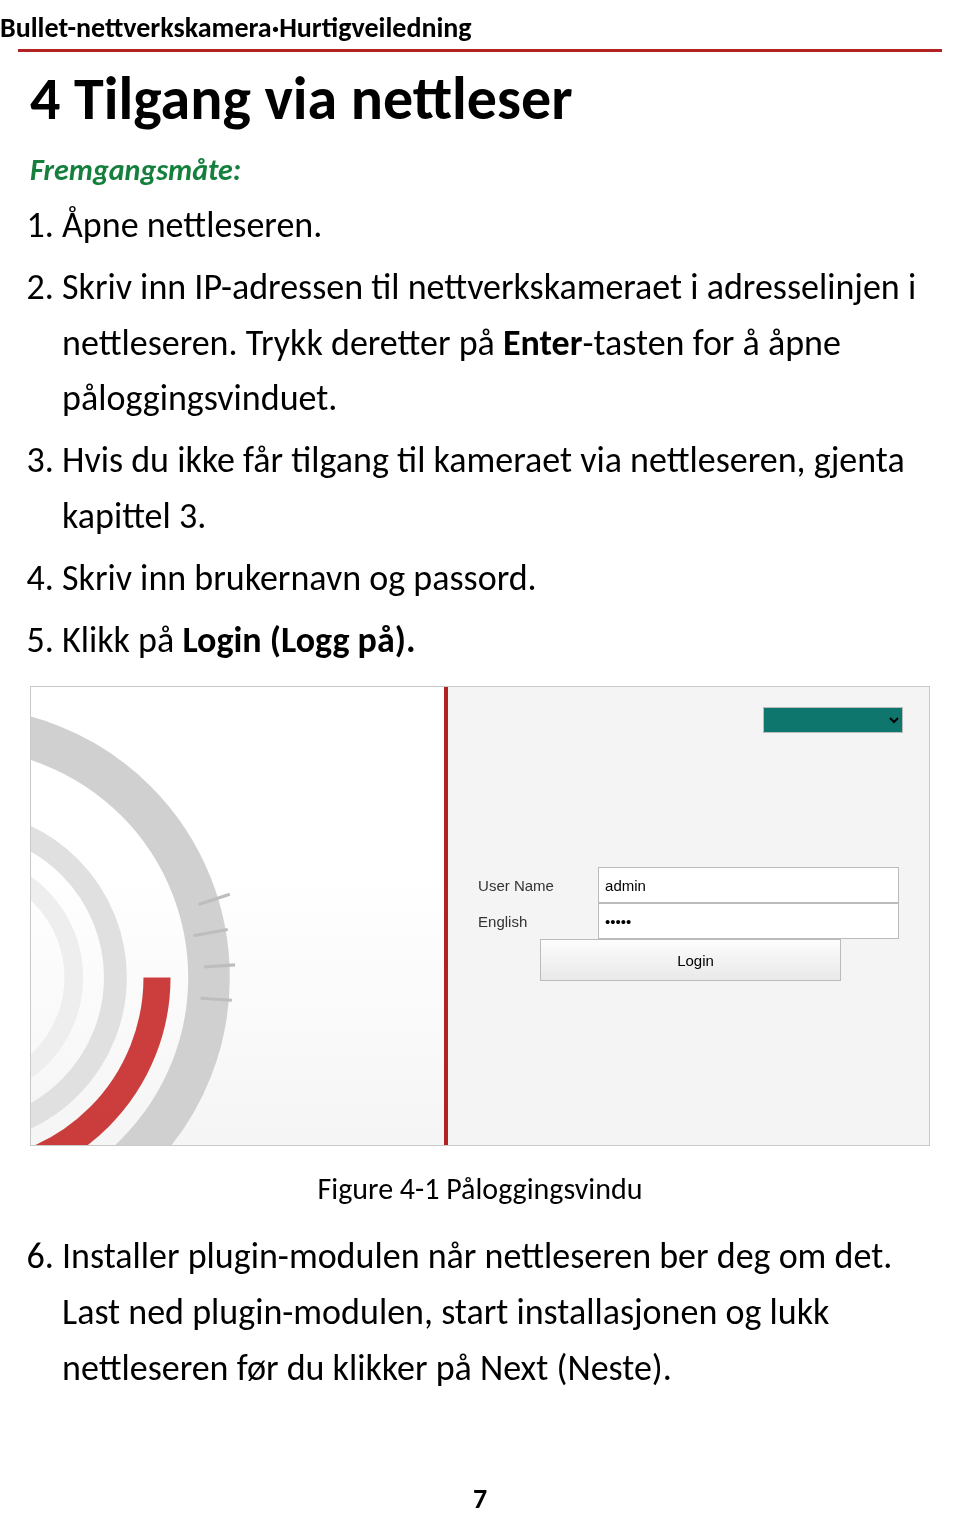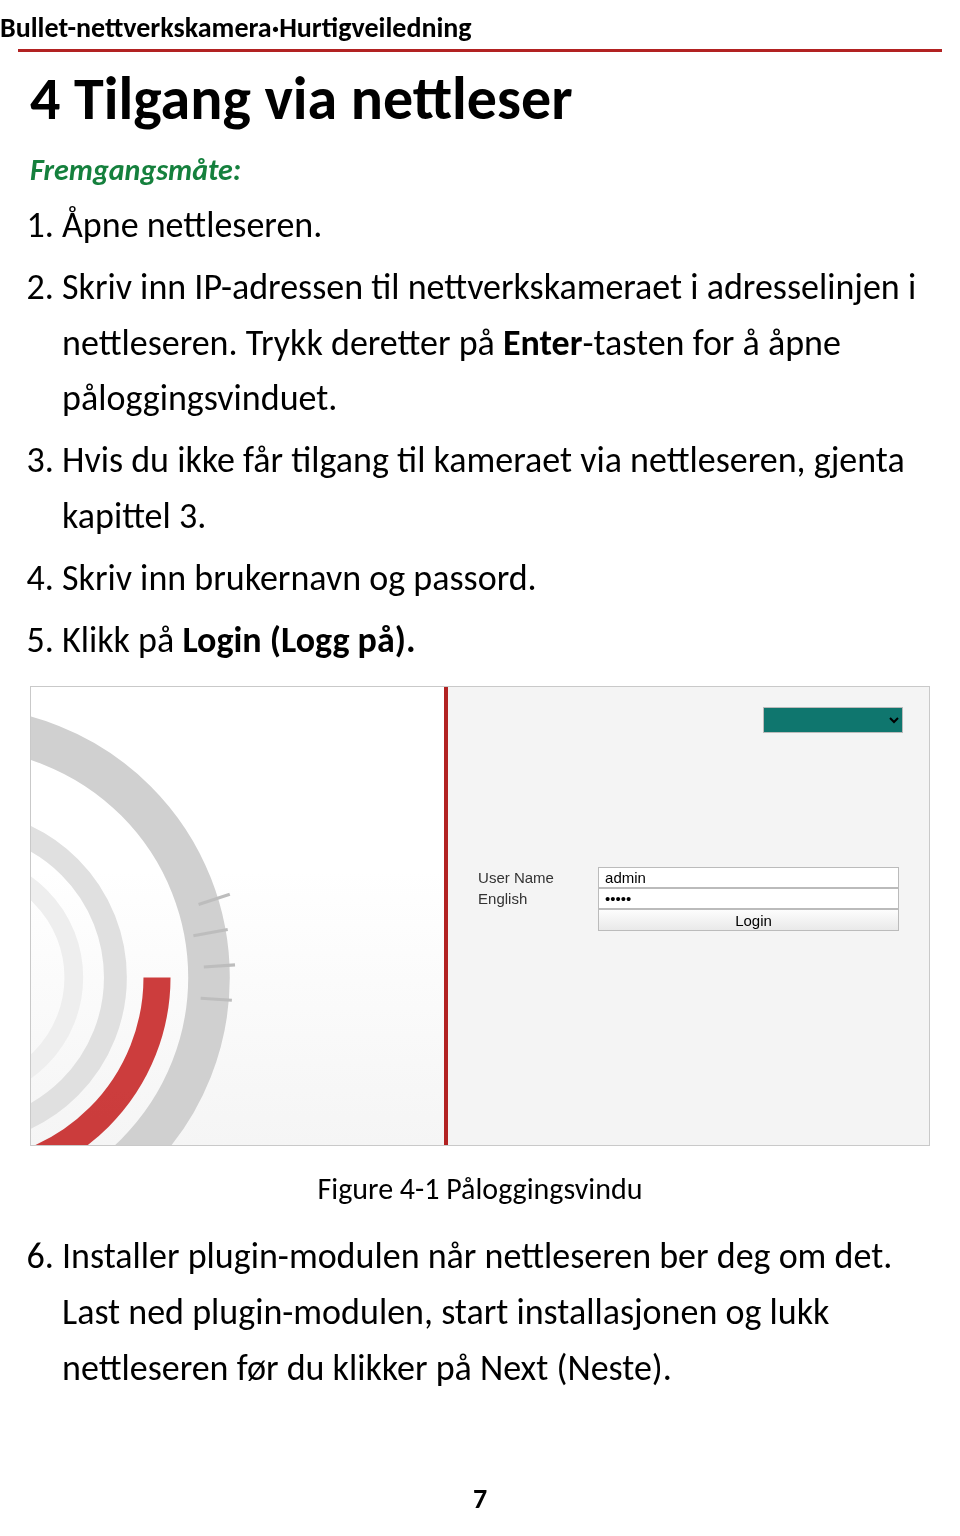--- a/index.html
+++ b/index.html
@@ -107,31 +107,31 @@
     align-items: center;
     margin-bottom: 0;
   }
   .form-row label {
     width: 120px;
     font-size: 15px;
     color: #333;
   }
   .form-row input {
     flex: 1;
-    height: 21px;
+    height: 36px;
     border: 1px solid #bbb;
     background: #fff;
     padding: 0 6px;
     font: inherit;
   }
   .login-btn {
     display: block;
-    margin-left: 120px;
+    margin-left: 62px;
     width: calc(100% - 120px);
-    height: 22px;
+    height: 42px;
     border: 1px solid #bbb;
     background: linear-gradient(#fdfdfd,#e9e9e9);
     font: inherit;
     cursor: pointer;
     padding-left: 16px;
   }
 
   .caption {
     text-align: center;
     font-size: 30px;

